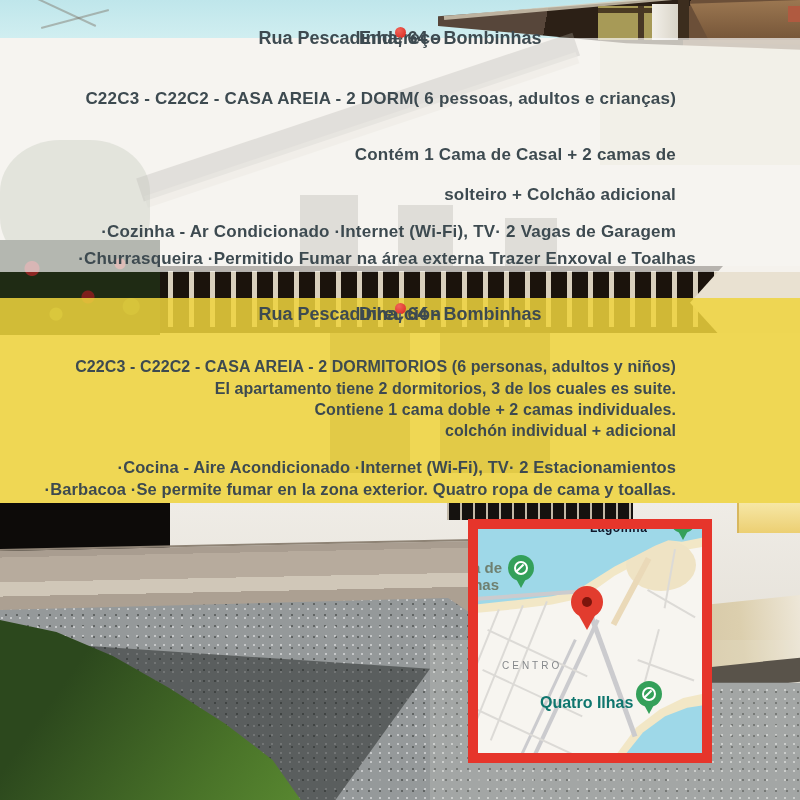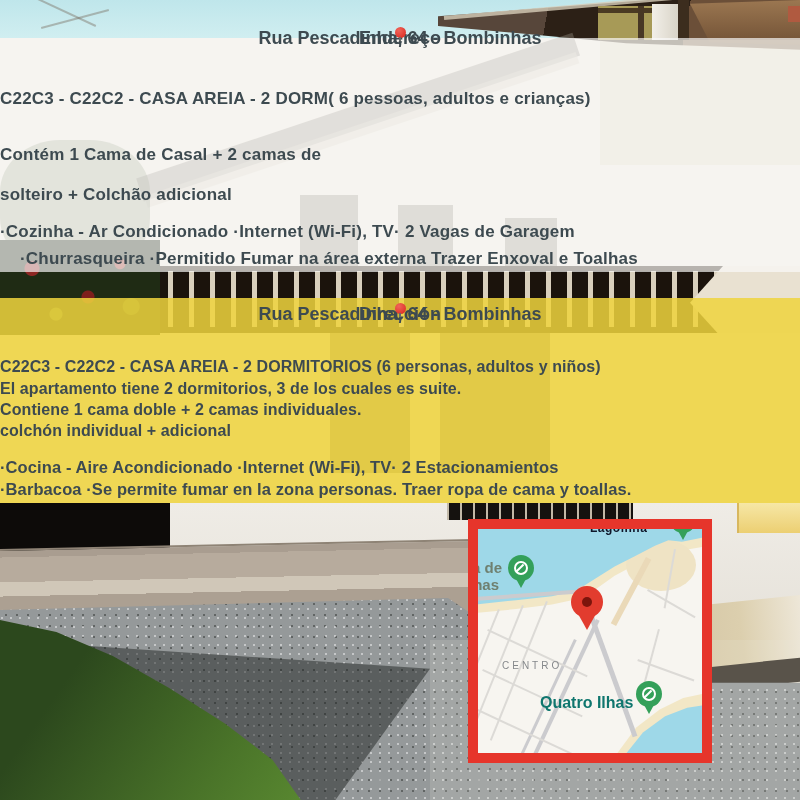--- a/index.html
+++ b/index.html
@@ -79,21 +79,21 @@
   .gravel-sun{left:430px;top:640px;width:370px;height:160px;background:rgba(238,238,226,.16);}
   .grass{left:0;top:600px;width:470px;height:200px;
     background:linear-gradient(125deg,#2c481d 20%,#4a7429 55%,#5e8f33 80%);
     clip-path:polygon(0 10%,12% 16%,24% 28%,36% 44%,48% 62%,58% 80%,64% 100%,0 100%);}
 
   
   .wash{left:0;top:38px;width:800px;height:234px;background:rgba(250,251,250,.68);}
   .yellow{left:0;top:298px;width:800px;height:205px;background:rgba(239,212,62,.86);}
 
   
-  .line{left:0;width:676px;text-align:left;font-weight:bold;color:#3d4a50;white-space:nowrap;}
+  .line{left:0;width:676px;text-align:right;font-weight:bold;color:#3d4a50;white-space:nowrap;}
   .t17{font-size:17px;letter-spacing:.2px;}
   .t16{font-size:16px;letter-spacing:.1px;}
   .addr-row{left:0;width:800px;display:flex;justify-content:center;align-items:center;gap:7px;
     font-weight:bold;color:#3d4a50;font-size:18px;}
   .pinicon{position:relative;width:13px;height:22px;flex:0 0 auto;}
   .pinicon::before{content:"";position:absolute;left:1px;top:0;width:11px;height:11px;
     border-radius:50%;background:radial-gradient(circle at 35% 30%,#f0655a,#da251b);}
   .pinicon::after{content:"";position:absolute;left:5.5px;top:10px;width:2px;height:10px;background:#6a6a6a;}
 
   
@@ -198,21 +198,21 @@
   <div class="addr-row" style="top:314px;">
     <span>Dirección</span>
     <span class="pinicon"></span>
     <span>Rua Pescadinha, 64 - Bombinhas</span>
   </div>
   <div class="line t16" style="top:358px;font-size:16px;">C22C3 - C22C2 - CASA AREIA - 2 DORMITORIOS (6 personas, adultos y niños)</div>
   <div class="line t16" style="top:380px;">El apartamento tiene 2 dormitorios, 3 de los cuales es suite.</div>
   <div class="line t16" style="top:401px;">Contiene 1 cama doble + 2 camas individuales.</div>
   <div class="line t16" style="top:422px;">colchón individual + adicional</div>
   <div class="line t16" style="top:458px;font-size:16.5px;">·Cocina - Aire Acondicionado ·Internet (Wi-Fi), TV· 2 Estacionamientos</div>
-  <div class="line t16" style="top:480px;font-size:16.5px;">·Barbacoa ·Se permite fumar en la zona personas. Traer ropa de cama y toallas.</div>
+  <div class="line t16" style="top:480px;font-size:16.5px;">·Barbacoa ·Se permite fumar en la zona exterior. Quatro ropa de cama y toallas.</div>
 
   <div class="map-box">
     <div class="map-area">
       <div class="beach-top"></div>
       <div class="headland"></div>
       <div class="water-top"></div>
       <div class="beach-bay"></div>
       <div class="water-bay"></div>
 
       <div class="road" style="left:-5px;top:68px;width:118px;height:4px;transform:rotate(-4deg);"></div>

